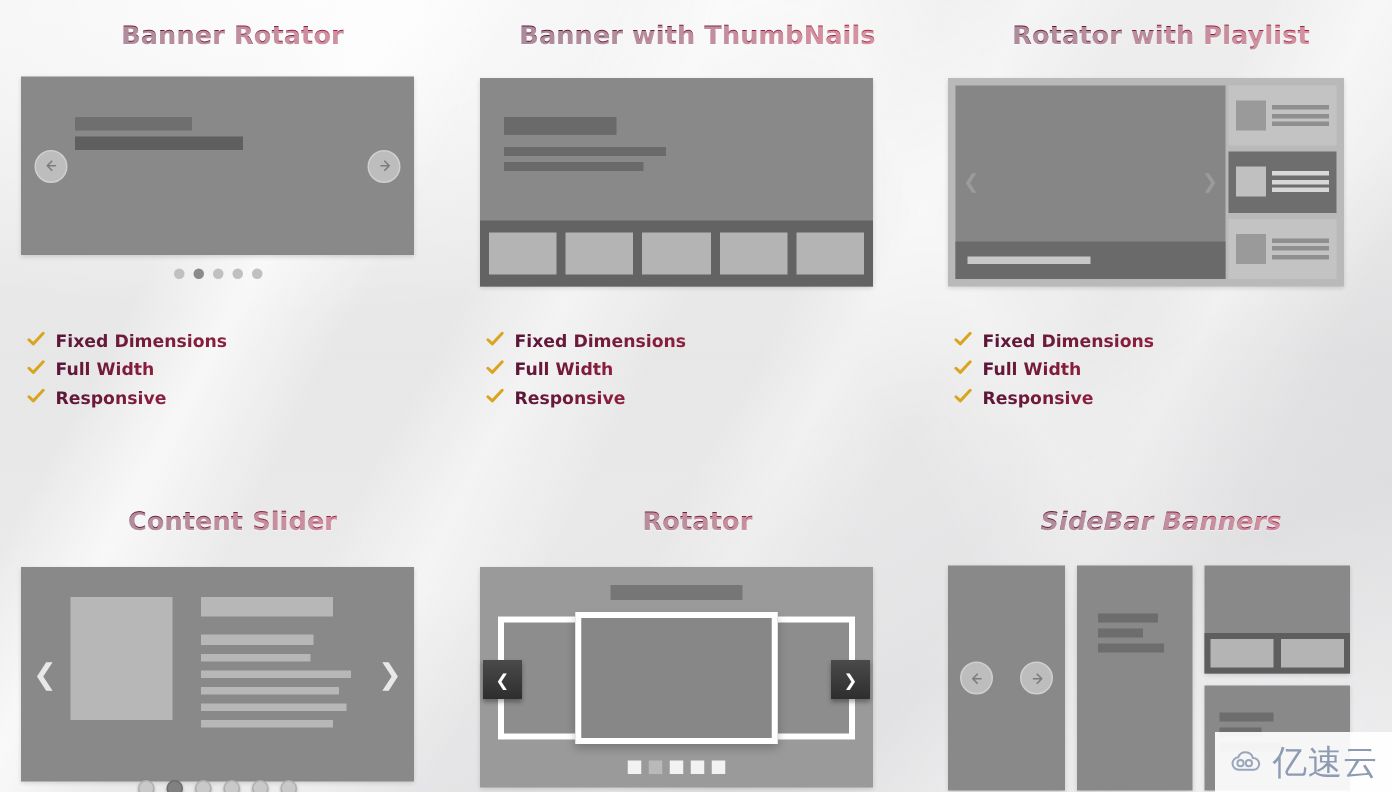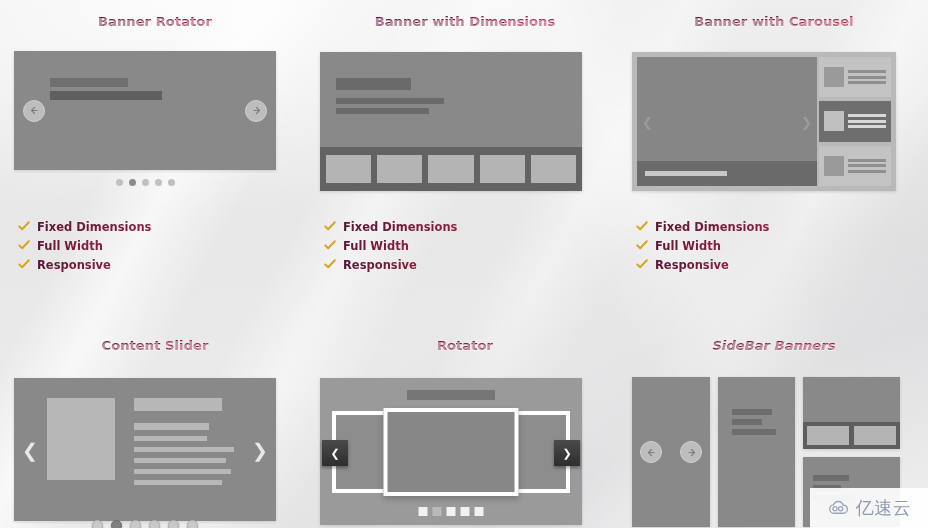--- a/index.html
+++ b/index.html
@@ -36,21 +36,21 @@
   .grid {
     position: relative;
     display: grid;
     grid-template-columns: 310px 310px 308px;
     grid-template-rows: 325px 203px;
   }
   .cell { position: relative; }
 
   .sec-title {
     text-align: center;
-    font-size: 13px;
+    font-size: 17px;
     font-weight: bold;
     letter-spacing: 0.1px;
     background: linear-gradient(90deg, #4b1535 0%, #6b1a39 35%, #a32040 75%, #b3253f 100%);
     -webkit-background-clip: text;
     background-clip: text;
     color: transparent;
     text-shadow: 0 1px 0 rgba(255,255,255,0.5);
   }
 
   .shadowbox { box-shadow: 0 1px 3px rgba(0,0,0,0.14); }
@@ -177,21 +177,21 @@
     -webkit-background-clip: text; background-clip: text; color: transparent;
   }
   .check { width: 12px; height: 12px; flex: none; display: block; }
 
   
   .watermark {
     position: absolute; right: 0; bottom: 0; width: 118px; height: 40px;
     background: rgba(255,255,255,0.92);
     display: flex; align-items: center; justify-content: center; gap: 5px;
   }
-  .watermark .wm-text { font-size: 18px; color: #8e9bb3; letter-spacing: 0.5px; font-family: "DejaVu Sans", sans-serif; }
+  .watermark .wm-text { font-size: 23px; color: #8e9bb3; letter-spacing: 0.5px; font-family: "DejaVu Sans", sans-serif; }
 </style>
 </head>
 <body>
 
 <div class="page">
 
   <div class="bg-layer bg-base"></div>
   <div class="bg-layer bg-streaks"></div>
   <div class="bg-layer bg-shade"></div>
 
@@ -241,21 +241,21 @@
         <div class="feat">
           <svg class="check" viewBox="0 0 14 14">
               <path d="M1.5 7.6l3.4 3.2L12.6 2.6" stroke="#d9a41e" stroke-width="2.3" fill="none" stroke-linecap="round" stroke-linejoin="round"></path>
             </svg>
           <span class="feat-label">Responsive</span>
         </div>
       </div>
     </div>
 
     <div class="cell" id="banner-thumbs">
-      <div class="sec-title" style="position:absolute;left:0;top:14px;width:100%;">Banner with Dimensions</div>
+      <div class="sec-title" style="position:absolute;left:0;top:14px;width:100%;">Banner with ThumbNails</div>
 
       <div class="stage shadowbox">
         <div class="bar l1"></div>
         <div class="bar l2"></div>
         <div class="bar l3"></div>
         <div class="thumbstrip">
           <span class="thumb"></span>
           <span class="thumb"></span>
           <span class="thumb"></span>
           <span class="thumb"></span>
@@ -279,21 +279,21 @@
         <div class="feat">
           <svg class="check" viewBox="0 0 14 14">
               <path d="M1.5 7.6l3.4 3.2L12.6 2.6" stroke="#d9a41e" stroke-width="2.3" fill="none" stroke-linecap="round" stroke-linejoin="round"></path>
             </svg>
           <span class="feat-label">Responsive</span>
         </div>
       </div>
     </div>
 
     <div class="cell" id="banner-playlist">
-      <div class="sec-title" style="position:absolute;left:0;top:14px;width:100%;">Banner with Carousel</div>
+      <div class="sec-title" style="position:absolute;left:0;top:14px;width:100%;">Rotator with Playlist</div>
 
       <div class="stage shadowbox">
         <div class="main">
           <span class="chev" style="left:5px;">❮</span>
           <span class="chev" style="right:5px;">❯</span>
           <div class="caption">
             <span class="cbar"></span>
           </div>
         </div>
         <div class="plist">

